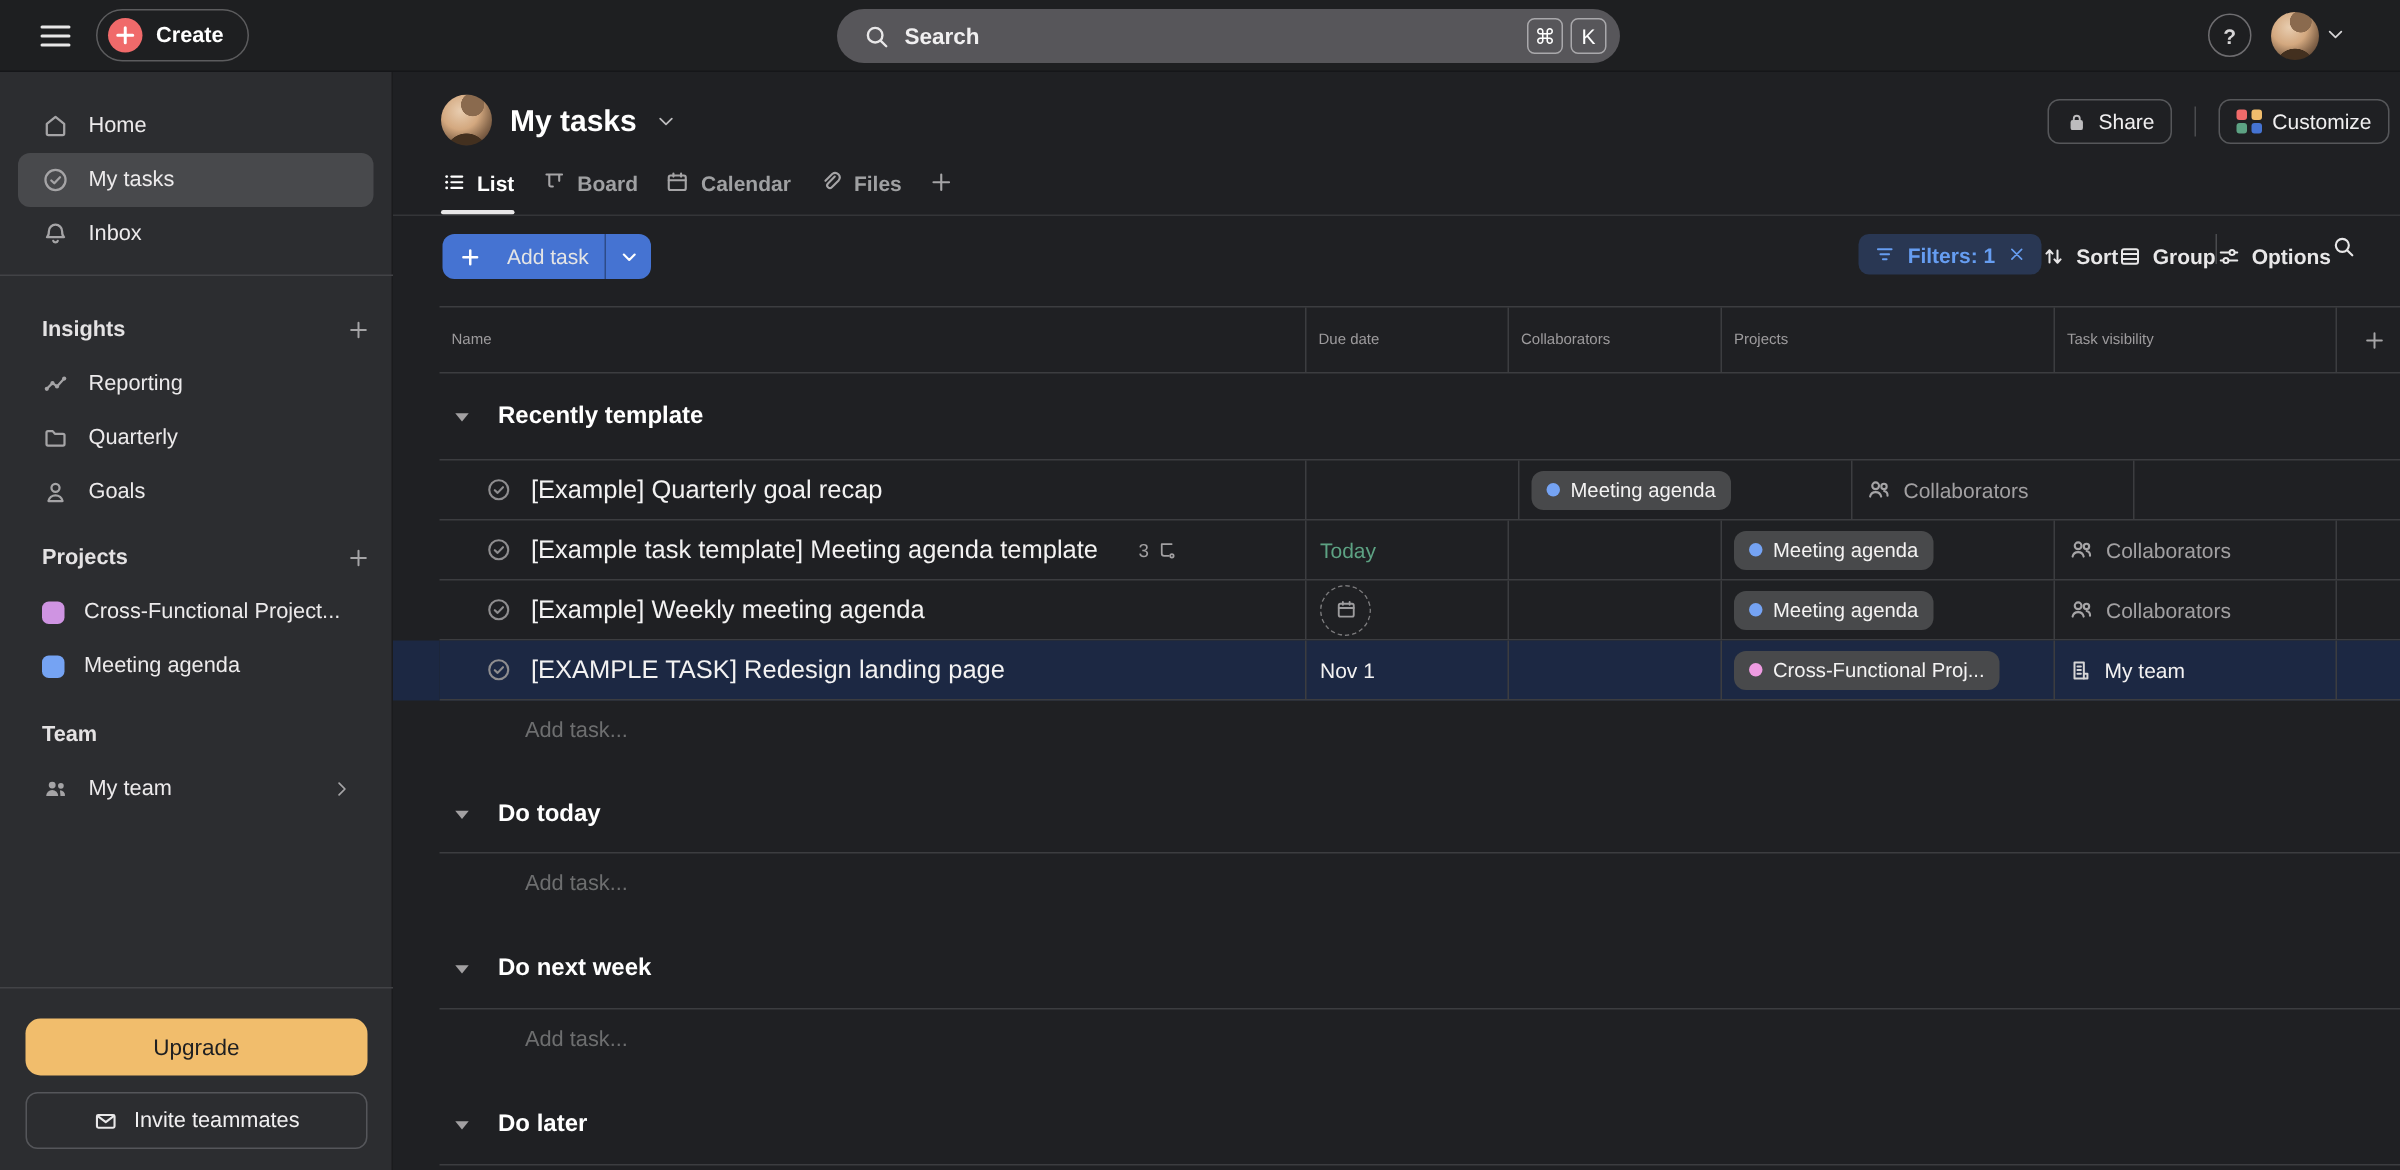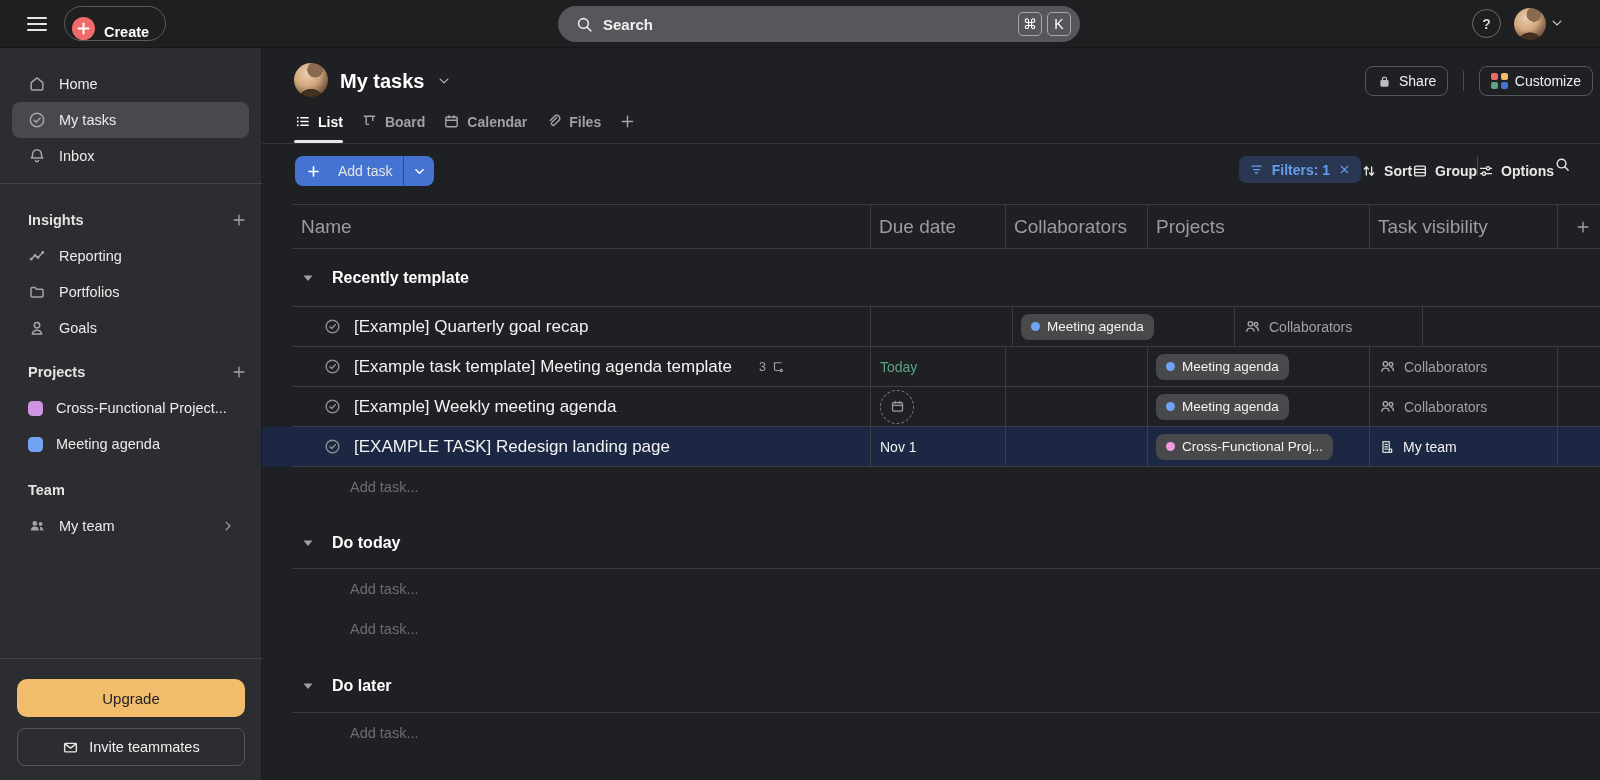--- a/index.html
+++ b/index.html
@@ -10,21 +10,21 @@
     --blue:#4573d2; --linkblue:#669df1; --green:#5da283;
     --chip:#48494b; --selrow:#1c2843; --coral:#f06a6a; --upgrade:#f1bd6c;
   }
   svg{display:block;}
   .ic{stroke:#a5a4a6; fill:none; stroke-width:1.5; stroke-linecap:round; stroke-linejoin:round;}
 
   
   #topbar{position:absolute; top:0; left:0; width:1600px; height:48px; background:var(--topbar); border-bottom:1px solid #151619; z-index:10;}
   #hamburger{position:absolute; left:27px; top:14px; width:20px; height:20px; display:flex; flex-direction:column; justify-content:center; gap:4px; cursor:pointer;}
   #hamburger span{display:block; height:2px; background:#e8e7e8; border-radius:1px;}
-  #create-btn{position:absolute; left:64px; top:6px; height:35px; border:1px solid #5c5c5e; border-radius:18px; display:flex; align-items:flex-end; gap:9px; padding:0 16px 0 7px; background:transparent;}
+  #create-btn{position:absolute; left:64px; top:6px; height:35px; border:1px solid #5c5c5e; border-radius:18px; display:flex; align-items:center; gap:9px; padding:0 16px 0 7px; background:transparent;}
   #create-plus{width:23px;height:23px;border-radius:50%;background:var(--coral);display:flex;align-items:center;justify-content:center;}
   #create-btn .lbl{font-size:14.5px; font-weight:bold; color:#fff;}
   #searchbar{position:absolute; left:558px; top:6px; width:522px; height:36px; background:#57565a; border-radius:18px; display:flex; align-items:center; padding:0 9px 0 17px;}
   #searchbar .lbl{font-size:15px; color:#f0eff0; margin-left:9px; font-weight:bold; flex:1;}
   .key{border:1.5px solid #a9a8ab; border-radius:5px; height:24px; min-width:24px; display:flex; align-items:center; justify-content:center; font-size:14px; color:#fff; padding:0 4px; margin-left:5px;}
   #help-btn{position:absolute; left:1472px; top:9px; width:29px; height:29px; border:1.5px solid #6e6d70; border-radius:50%; display:flex; align-items:center; justify-content:center; font-size:14px; color:#d6d5d6; font-weight:bold;}
   .avatar{border-radius:50%; background:
     radial-gradient(circle at 50% 118%, #43301f 0 32%, rgba(0,0,0,0) 33%),
     radial-gradient(circle at 62% 20%, #8a6a4e 0 22%, rgba(0,0,0,0) 23%),
     radial-gradient(circle at 38% 32%, #e8cdb0 0%, #d3a87f 40%, #8a6a4e 66%, #5d4433 85%, #473527 100%);}
@@ -70,21 +70,21 @@
   #addtask-btn .seg2{width:30px; display:flex; align-items:center; justify-content:center;}
   #toolbar-right{position:absolute; right:29px; top:108px; height:30px; display:flex; font-weight:bold;}
   .tool{display:flex; align-items:center; gap:7px; font-size:14px; color:#e8e7e8;}
   #filter-chip{height:27px; background:rgba(69,115,210,0.28); border-radius:7px; display:flex; align-items:center; gap:8px; padding:0 10px; color:var(--linkblue); font-size:14px;}
   #filter-chip .ic{stroke:var(--linkblue);}
 
   
   #tbl{position:absolute; left:0; top:156px; width:1338px;}
   .inset{margin-left:31px;}
   #thead{display:flex; height:45px; border-top:1px solid var(--border); border-bottom:1px solid var(--border); align-items:center;}
-  .th{font-size:19px; color:#9d9b9d; padding-left:8px; align-self:stretch; display:flex; align-items:center;}
+  .th{font-size:10px; color:#9d9b9d; padding-left:8px; align-self:stretch; display:flex; align-items:center;}
   .c1{width:578px;} .c2{width:135px;} .c3{width:142px;} .c4{width:222px;} .c5{width:188px;} .c6{flex:1; min-width:0;}
   .bR{border-right:1px solid var(--border);}
   .sec-head{height:58px; display:flex; align-items:center; border-bottom:1px solid var(--border); padding-left:7px; gap:16px;}
   .sec-head .stitle{font-size:16px; font-weight:bold; color:#fff;}
   .sec-head.empty{height:62px; padding-top:10px;}
   .sec-head.h64{height:64px;}
   .tri{width:16px; display:flex; justify-content:center;}
   .row{display:flex; height:40px; border-bottom:1px solid var(--border); position:relative;}
   .cell{display:flex; align-items:center; overflow:hidden;}
   .namecell{padding-left:31px; gap:13px;}
@@ -175,21 +175,21 @@
           <circle cx="7" cy="8.4" r="1.4" fill="#a5a4a6" stroke="none"></circle>
           <circle cx="10" cy="10.6" r="1.4" fill="#a5a4a6" stroke="none"></circle>
           <circle cx="14.8" cy="5.4" r="1.4" fill="#a5a4a6" stroke="none"></circle>
         </svg>
       <span>Reporting</span>
     </div>
     <div class="side-item">
       <svg class="ic" width="18" height="18" viewBox="0 0 18 18">
           <path d="M3 5.4 a1 1 0 0 1 1 -1 h3.1 l1.5 1.8 H14 a1 1 0 0 1 1 1 V13 a1 1 0 0 1 -1 1 H4 a1 1 0 0 1 -1 -1 Z"></path>
         </svg>
-      <span>Portfolios</span>
+      <span>Quarterly</span>
     </div>
     <div class="side-item">
       <svg class="ic" width="18" height="18" viewBox="0 0 18 18">
           <circle cx="9" cy="6.2" r="2.7"></circle>
           <path d="M4.3 15 a4.8 4.8 0 0 1 9.4 0 Z"></path>
         </svg>
       <span>Goals</span>
     </div>
   </div>
 
@@ -510,25 +510,33 @@
     <div class="sec-head inset empty">
       <span class="tri">
           <svg width="12" height="12" viewBox="0 0 12 12">
             <polygon points="1.5,3.5 10.5,3.5 6,9" fill="#a2a0a2"></polygon>
           </svg>
         </span>
       <span class="stitle">Do today</span>
     </div>
     <div class="addrow inset">Add task...</div>
 
-    <div class="addrow inset">Add task...</div>
-
     <div class="sec-head inset empty h64">
       <span class="tri">
           <svg width="12" height="12" viewBox="0 0 12 12">
             <polygon points="1.5,3.5 10.5,3.5 6,9" fill="#a2a0a2"></polygon>
           </svg>
         </span>
+      <span class="stitle">Do next week</span>
+    </div>
+    <div class="addrow inset">Add task...</div>
+
+    <div class="sec-head inset empty h64">
+      <span class="tri">
+          <svg width="12" height="12" viewBox="0 0 12 12">
+            <polygon points="1.5,3.5 10.5,3.5 6,9" fill="#a2a0a2"></polygon>
+          </svg>
+        </span>
       <span class="stitle">Do later</span>
     </div>
     <div class="addrow inset">Add task...</div>
   </div>
 </div>
 
 </body></html>

